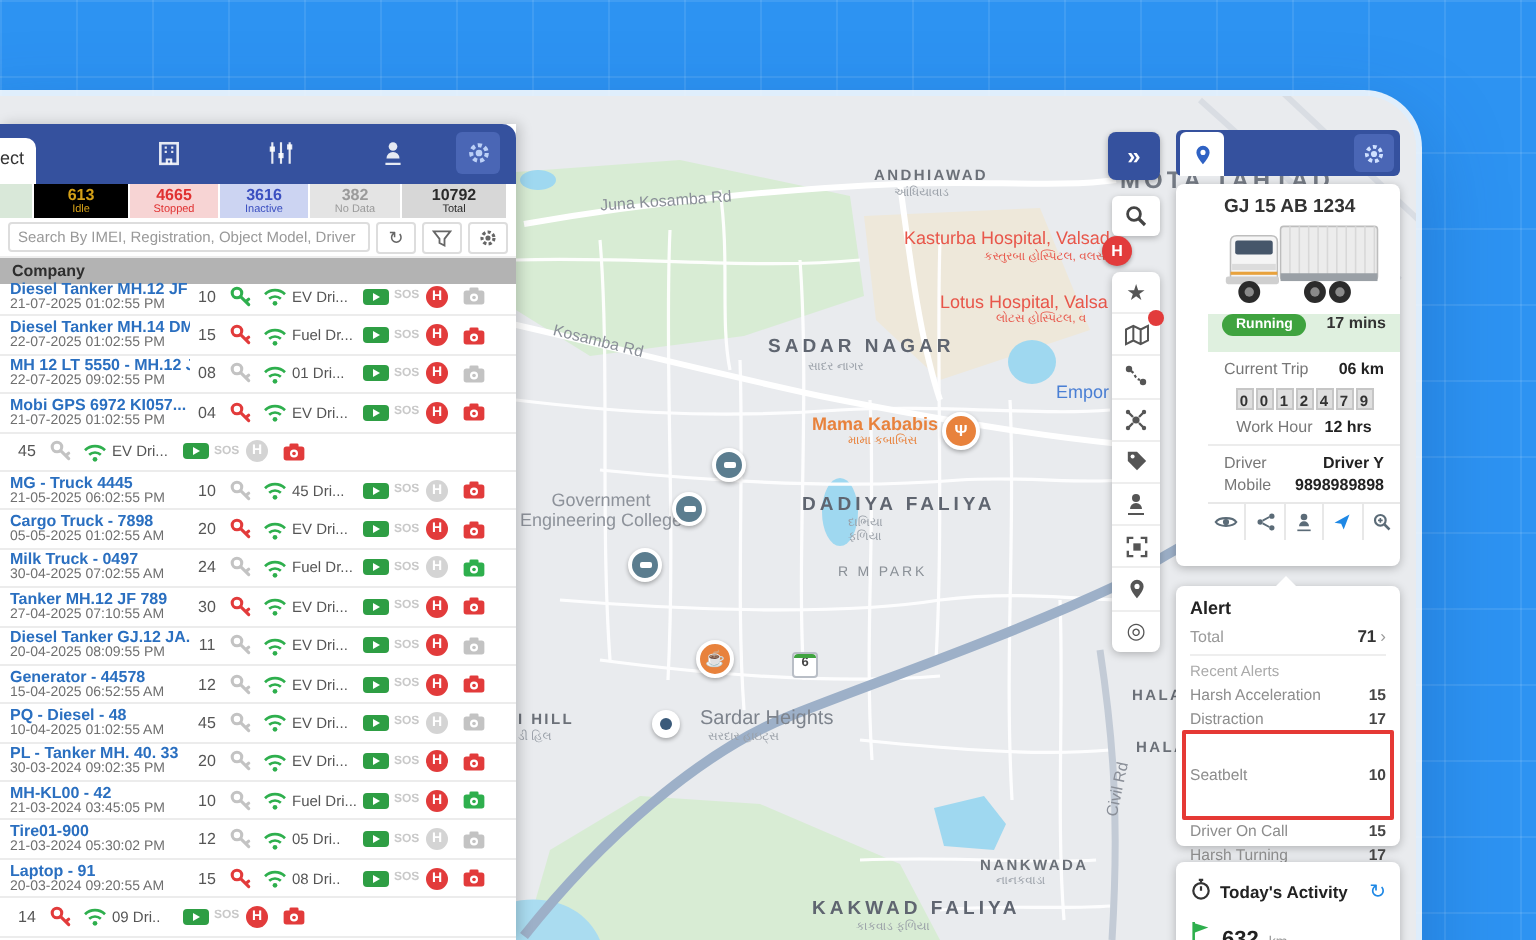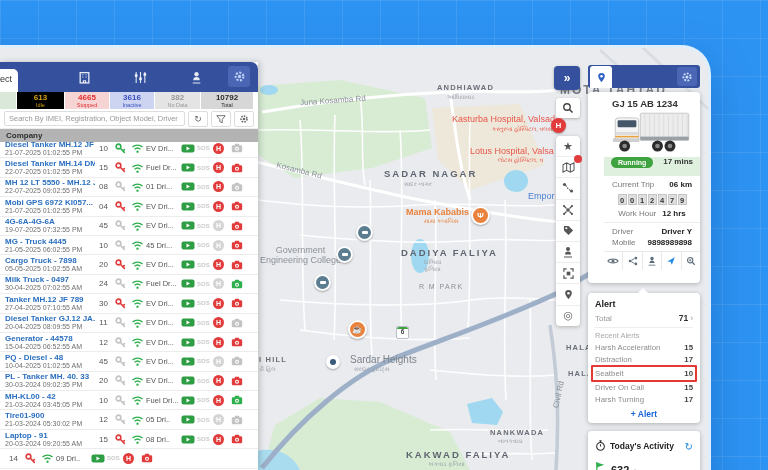--- a/index.html
+++ b/index.html
@@ -132,21 +132,21 @@
   .atitle{font-size:9px;font-weight:bold;color:#222;}
   .totrow{margin-top:4px;display:flex;justify-content:space-between;align-items:center;}
   .tot-l{font-size:8px;color:#999;}
   .tot-r{font-size:8.5px;font-weight:bold;color:#333;}
   .tot-r .chev{color:#999;font-weight:normal;margin-left:2px;}
   .ahr{border-top:1px solid #eee;margin:4px 0 3px;}
   .recent{font-size:7.5px;color:#aaa;margin-bottom:2px;}
   .arow{height:11.5px;display:flex;justify-content:space-between;align-items:center;}
   .albl{font-size:7.8px;color:#8d8d8d;}
   .acnt{font-size:7.8px;font-weight:bold;color:#444;}
-  .arow.hl{border:2px solid #e53935;margin:0 -4px;padding:0 2px;height:13px;border-radius:1px;background:#fff;}
+  .arow.hl{border:2px solid #e53935;margin:0 -4px;padding:14px 2px;height:13px;border-radius:1px;background:#fff;}
   .addalert{text-align:center;margin-top:4px;font-size:8.5px;font-weight:bold;color:#1565d8;}
   
   .tcard{top:431px;height:60px;padding:6px 7px;}
   .trow1{display:flex;align-items:center;gap:4px;}
   .ttitle{flex:1;font-size:8.5px;font-weight:bold;color:#222;}
   .trefresh{color:#1e88e5;font-size:10px;}
   .tclock{color:#333;}
   .trow2{margin-top:5px;display:flex;align-items:baseline;gap:5px;}
   .tdist{font-size:11px;font-weight:bold;color:#222;}
   .tunit{font-size:7px;color:#999;}
@@ -504,24 +504,20 @@
             <svg width="12" height="10" viewBox="0 0 13 11">
                 <rect x="0.8" y="2.5" width="11.4" height="7.7" rx="1.5" fill="currentColor"></rect>
                 <rect x="4" y="0.8" width="5" height="2.5" rx="0.8" fill="currentColor"></rect>
                 <circle cx="6.5" cy="6.3" r="2.2" fill="#fff"></circle>
                 <circle cx="6.5" cy="6.3" r="1" fill="currentColor"></circle>
               </svg>
           </span>
         </div>
 
         <div class="vrow">
-          <div class="vname-blk">
-            <div class="vname">4G-6A-4G-6A</div>
-            <div class="vtime">19-07-2025 07:32:55 PM</div>
-          </div>
           <span class="vspeed">45</span>
           <span class="ic key-c gray">
             <svg width="11" height="11" viewBox="0 0 12 12">
                 <circle cx="3.8" cy="3.8" r="2.6" fill="none" stroke="currentColor" stroke-width="1.7"></circle>
                 <path d="M5.8,5.8 L10.2,10.2 M8.6,8.6 L10.2,7.2" stroke="currentColor" stroke-width="1.7" fill="none" stroke-linecap="round"></path>
               </svg>
           </span>
           <span class="ic wifi-c">
             <svg width="13" height="10" viewBox="0 0 14 11">
                 <path d="M1.5,4.5 a8,8 0 0 1 11,0" fill="none" stroke="currentColor" stroke-width="1.5"></path>

